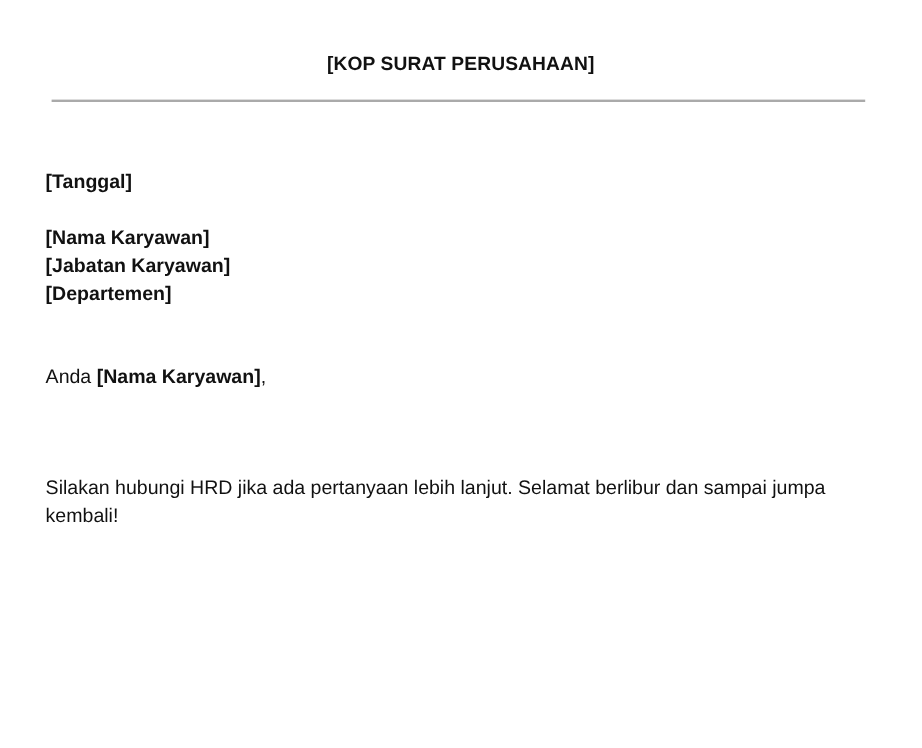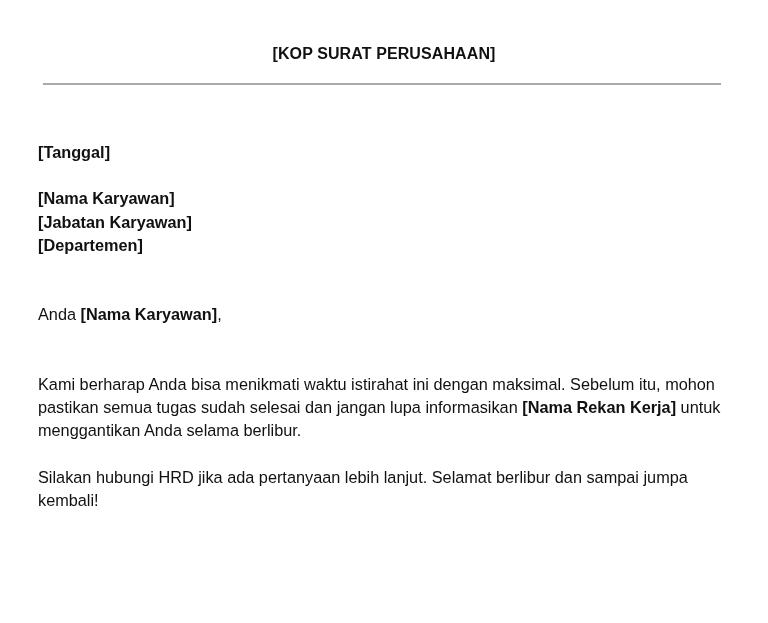--- a/index.html
+++ b/index.html
@@ -69,17 +69,16 @@
   </div>
   <div class="gap"></div>
 
   <div class="gap"></div>
 
   <p><span>Anda </span><b>[Nama Karyawan]</b><span>,</span></p>
   <div class="gap"></div>
 
   <div class="gap"></div>
 
-  <p><span>Kami berharap Anda bisa menikmati waktu istirahat ini dengan maksimal. Sebelum itu, mohon pastikan semua tugas sudah selesai dan jangan lupa informasikan </span><b>[Nama Rekan Kerja]</b><span> untuk menggantikan Anda selama berlibur.</span></p>
   <div class="gap"></div>
 
   <p>Silakan hubungi HRD jika ada pertanyaan lebih lanjut. Selamat berlibur dan sampai jumpa kembali!</p>
 </div>
 
 </body></html>

